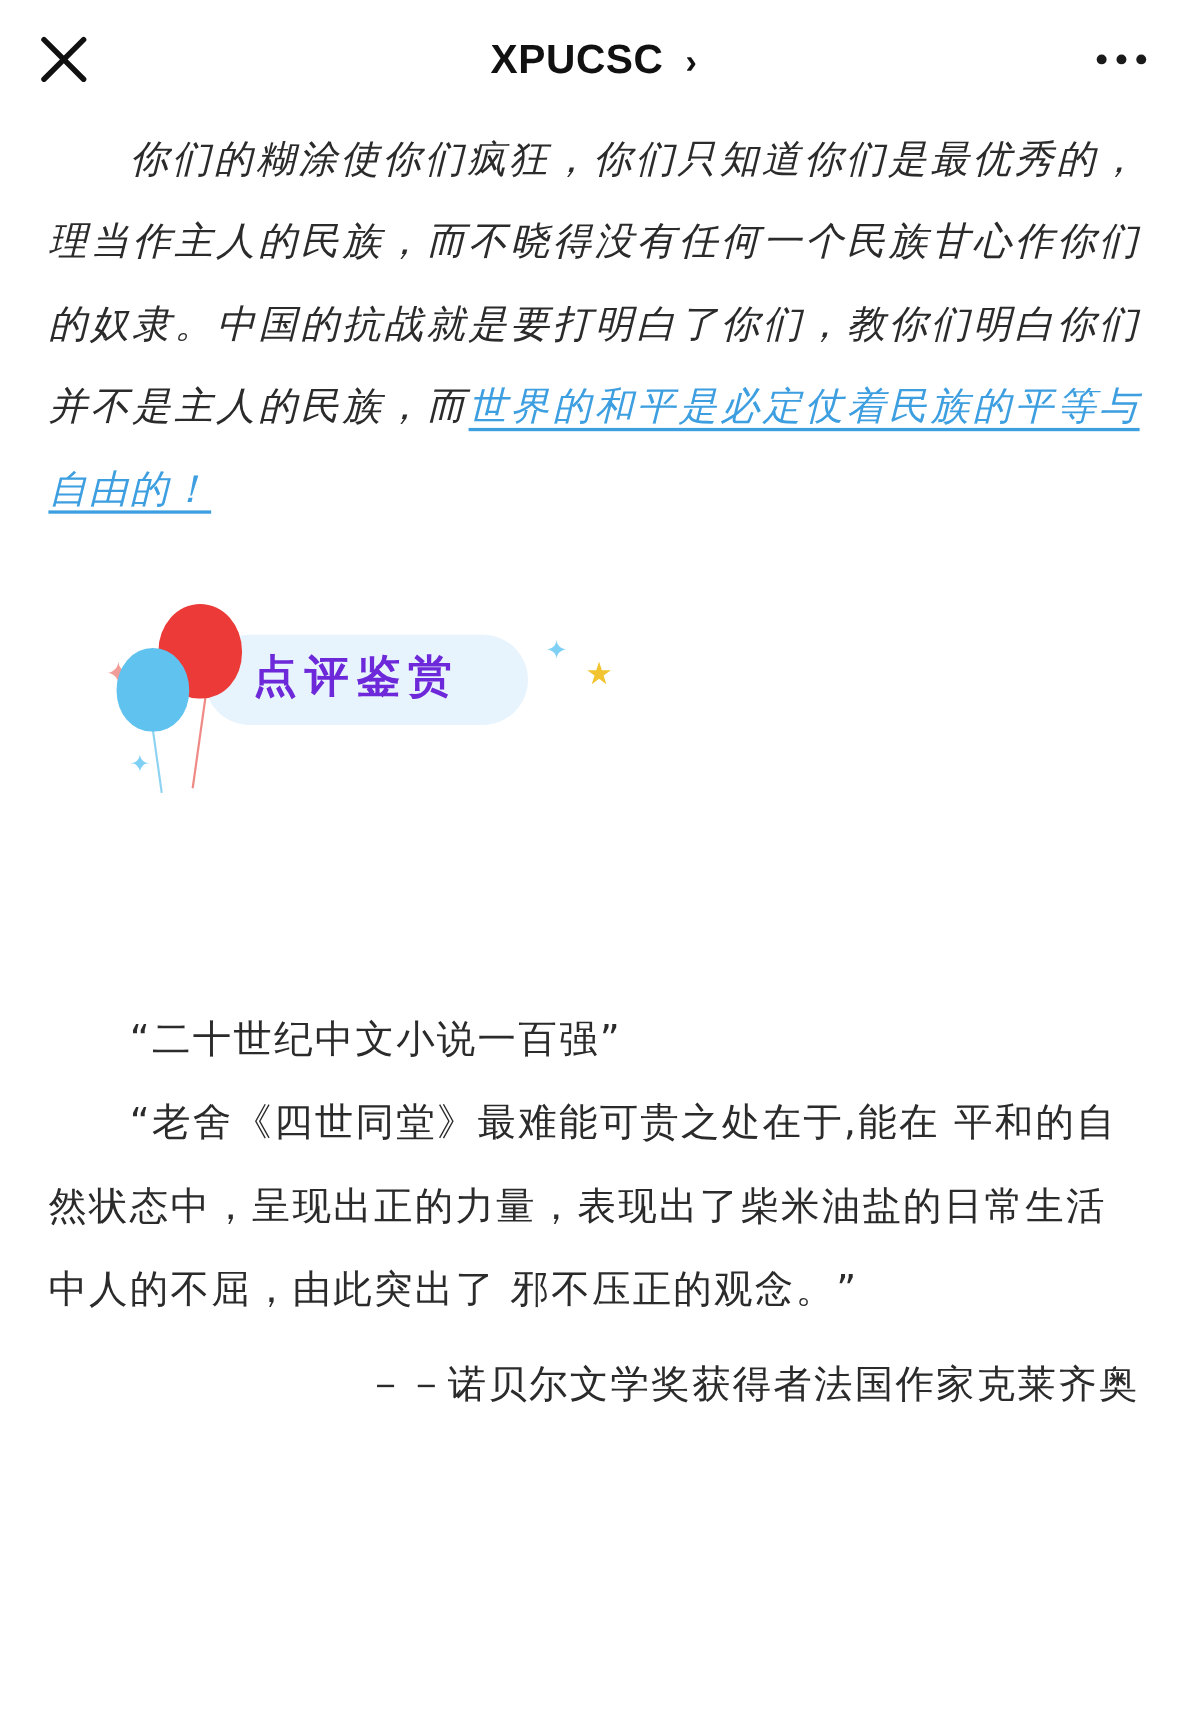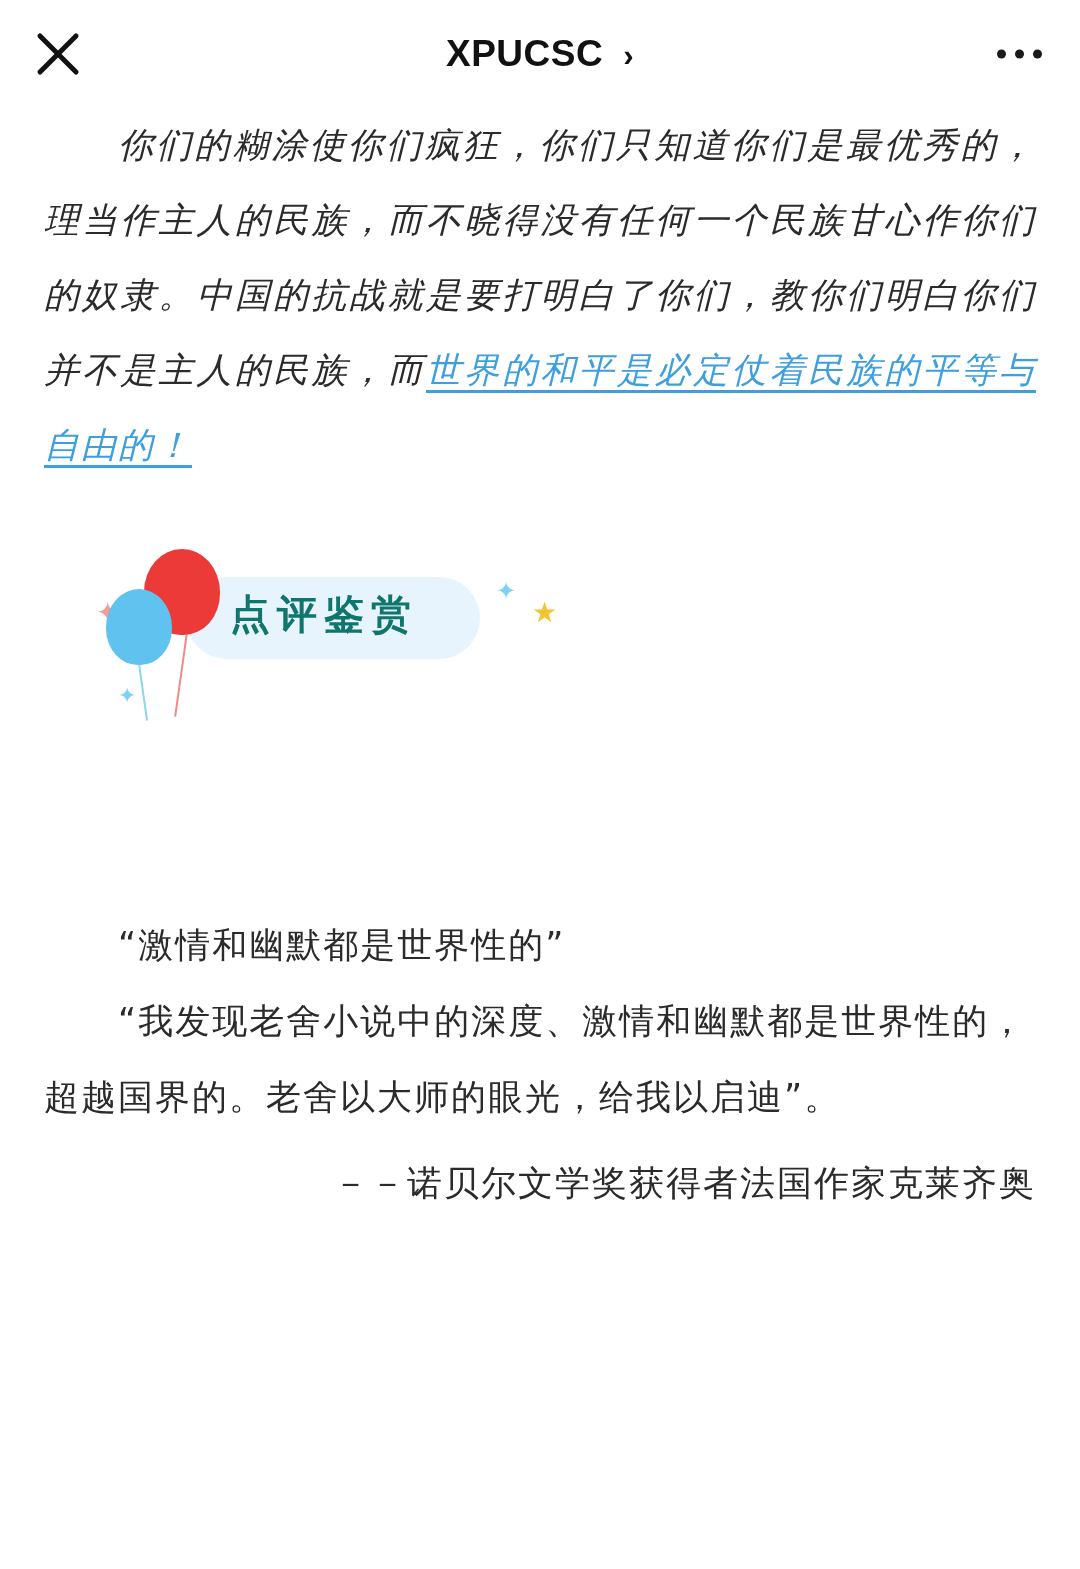--- a/index.html
+++ b/index.html
@@ -119,21 +119,21 @@
     height: 82px;
     border-radius: 41px;
     background: #e8f4fd;
   }
   .banner-label {
     position: absolute;
     left: 186px;
     top: 50px;
     font-size: 40px;
     letter-spacing: 7px;
-    color: #0f766e;
+    color: #6d28d9;
     font-family: "DejaVu Sans", sans-serif;
     font-weight: bold;
   }
   .balloon-red {
     position: absolute;
     left: 100px;
     top: 12px;
     width: 76px;
     height: 86px;
     border-radius: 50% 50% 48% 48%;
@@ -224,19 +224,19 @@
     <div class="banner-pill"></div>
     <div class="balloon-string s1"></div>
     <div class="balloon-string s2"></div>
     <div class="balloon-red"></div>
     <div class="balloon-blue"></div>
     <div class="banner-label">点评鉴赏</div>
   </div>
 
   <div class="block-gap"></div>
 
-  <p class="quote-line indent">“激情和幽默都是世界性的”</p>
-
-
-  <p class="quote-line indent">“我发现老舍小说中的深度、激情和幽默都是世界性的，超越国界的。老舍以大师的眼光，给我以启迪”。</p>
+  <p class="quote-line indent">“二十世纪中文小说一百强”</p>
+
+  <p class="quote-line indent">“老舍《四世同堂》最难能可贵之处在于,能在 平和的自然状态中，呈现出正的力量，表现出了柴米油盐的日常生活中人的不屈，由此突出了 邪不压正的观念。”</p>
+
   <p class="attrib">－－诺贝尔文学奖获得者法国作家克莱齐奥</p>
 
 </div>
 
 </body></html>

